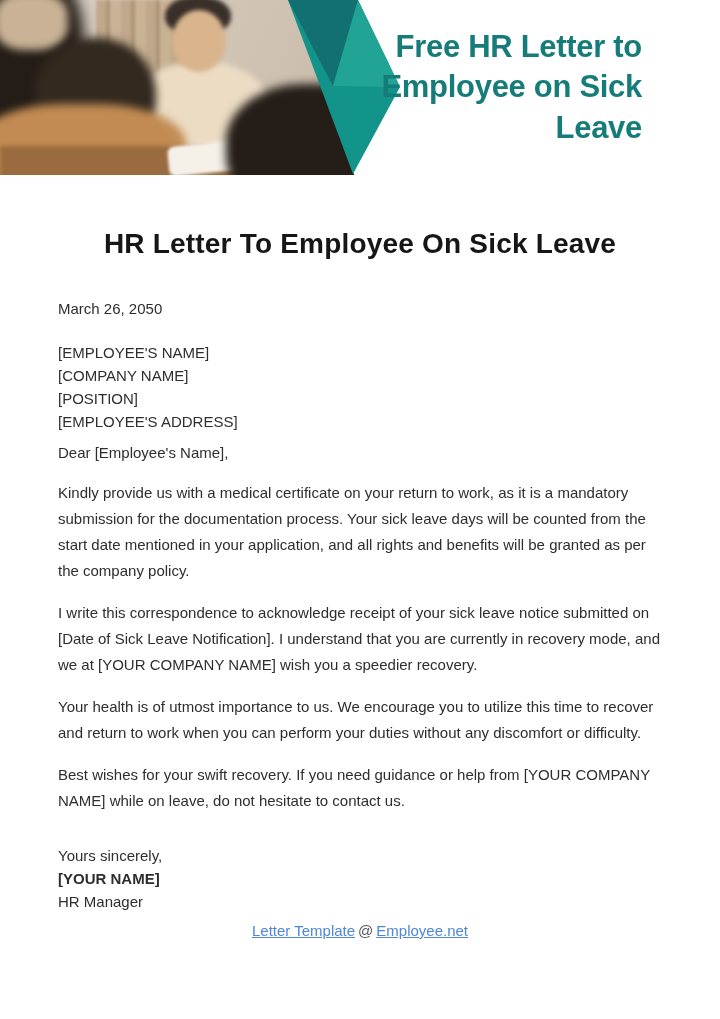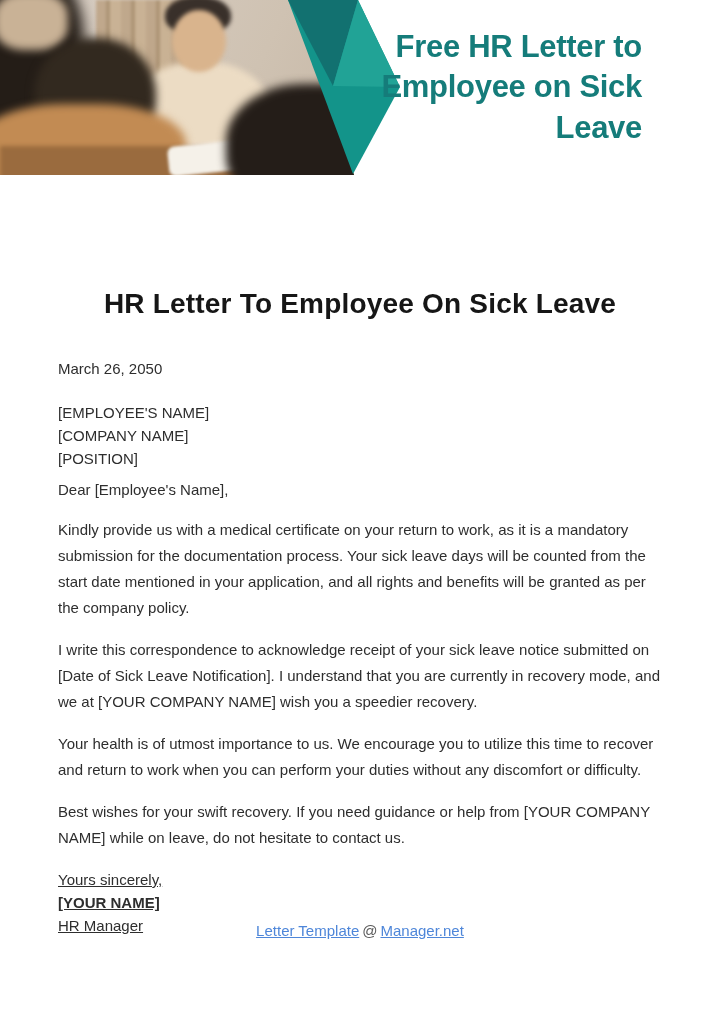--- a/index.html
+++ b/index.html
@@ -45,28 +45,28 @@
   .teal-graphic { position:absolute; left:280px; top:0; width:125px; height:176px; }
 
   .banner-title {
     position:absolute; top:27px; right:18px; width:330px;
     text-align:right; font-size:31px; font-weight:bold; line-height:1.3;
     color:#157c7a; letter-spacing:-0.3px;
   }
 
   
   .letter { position:absolute; top:176px; left:58px; width:604px; font-size:15px; }
-  .doc-title { margin-top:112px; text-align:center; font-size:28px; font-weight:bold;
+  .doc-title { margin-top:52px; text-align:center; font-size:28px; font-weight:bold;
     color:#161616; letter-spacing:0.2px; }
   .date-line { margin-top:37px; line-height:23px; }
   .recipient { margin-top:21px; }
   .recipient div { line-height:23px; }
   .salutation { margin-top:8px; line-height:23px; }
   .para { margin-top:16px; line-height:26px; }
-  .closing { margin-top:17px;text-decoration:underline; }
+  .closing { margin-top:30px; }
   .closing div { line-height:23px; }
   .sig-name { font-weight:bold; }
 
   
   .footer { position:absolute; top:922px; left:0; width:720px; text-align:center;
     font-size:15px; }
   .footer a { color:#4e86d9; text-decoration:underline; cursor:pointer; }
   .footer .at-sep { color:#5a5a5a; padding:0 3px; }
 </style>
 </head>
@@ -102,33 +102,34 @@
   <div class="letter">
 
     <div class="doc-title">HR Letter To Employee On Sick Leave</div>
 
     <div class="date-line">March 26, 2050</div>
 
     <div class="recipient">
       <div>[EMPLOYEE'S NAME]</div>
       <div>[COMPANY NAME]</div>
       <div>[POSITION]</div>
+      <div>[EMPLOYEE'S ADDRESS]</div>
     </div>
 
     <div class="salutation">Dear [Employee's Name],</div>
 
     <p class="para">Kindly provide us with a medical certificate on your return to work, as it is a mandatory submission for the documentation process. Your sick leave days will be counted from the start date mentioned in your application, and all rights and benefits will be granted as per the company policy.</p>
     <p class="para">I write this correspondence to acknowledge receipt of your sick leave notice submitted on [Date of Sick Leave Notification]. I understand that you are currently in recovery mode, and we at [YOUR COMPANY NAME] wish you a speedier recovery.</p>
     <p class="para">Your health is of utmost importance to us. We encourage you to utilize this time to recover and return to work when you can perform your duties without any discomfort or difficulty.</p>
     <p class="para">Best wishes for your swift recovery. If you need guidance or help from [YOUR COMPANY NAME] while on leave, do not hesitate to contact us.</p>
 
     <div class="closing">
       <div>Yours sincerely,</div>
       <div class="sig-name">[YOUR NAME]</div>
       <div>HR Manager</div>
     </div>
   </div>
 
   <div class="footer">
-    <a>Letter Template</a><span class="at-sep">@</span><a>Manager.net</a>
+    <a>Letter Template</a><span class="at-sep">@</span><a>Employee.net</a>
   </div>
 
 </div>
 
 </body></html>

